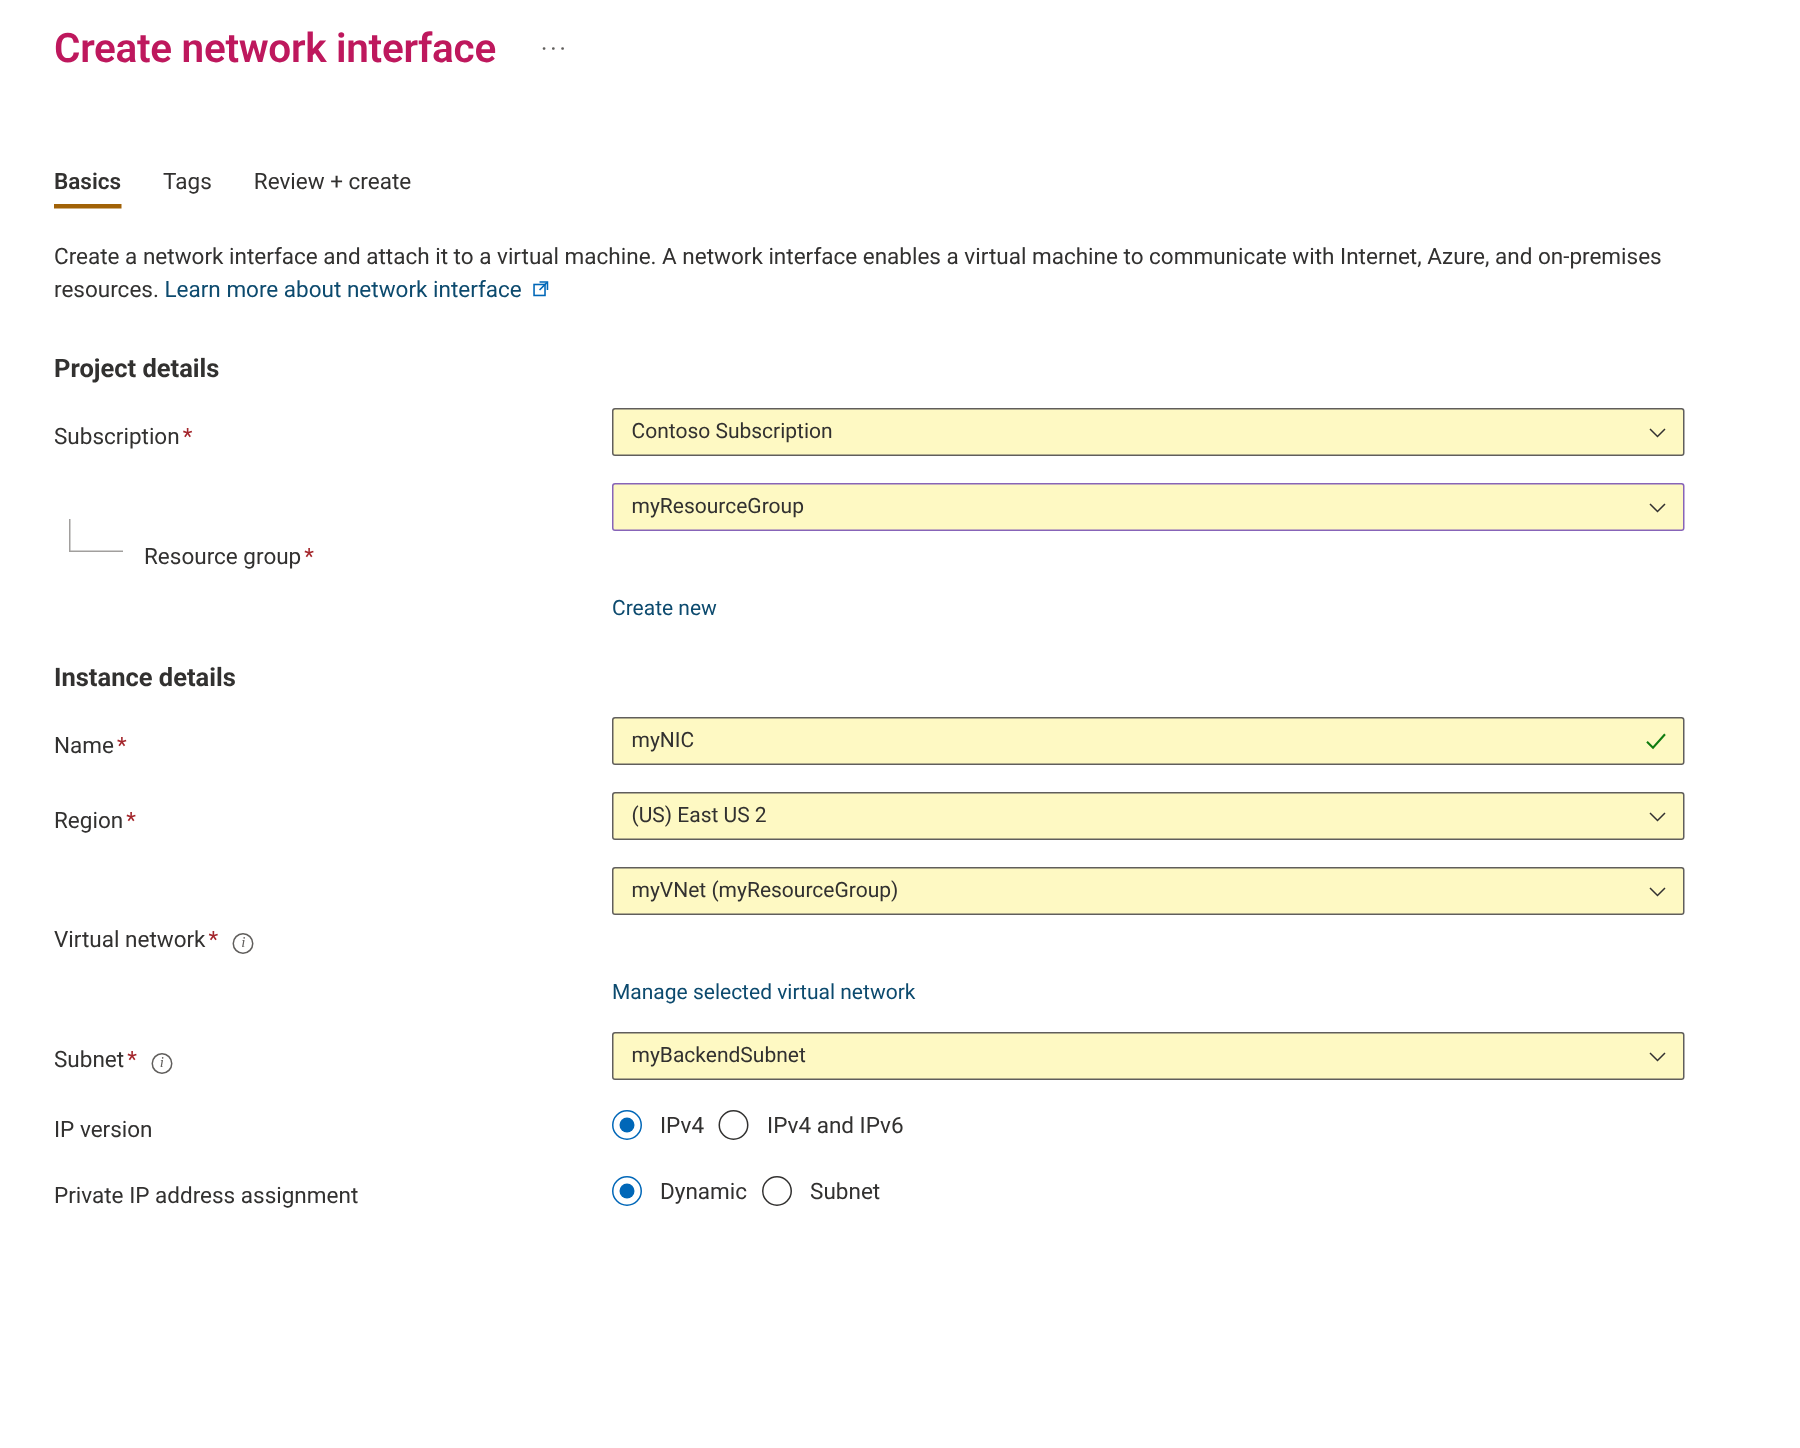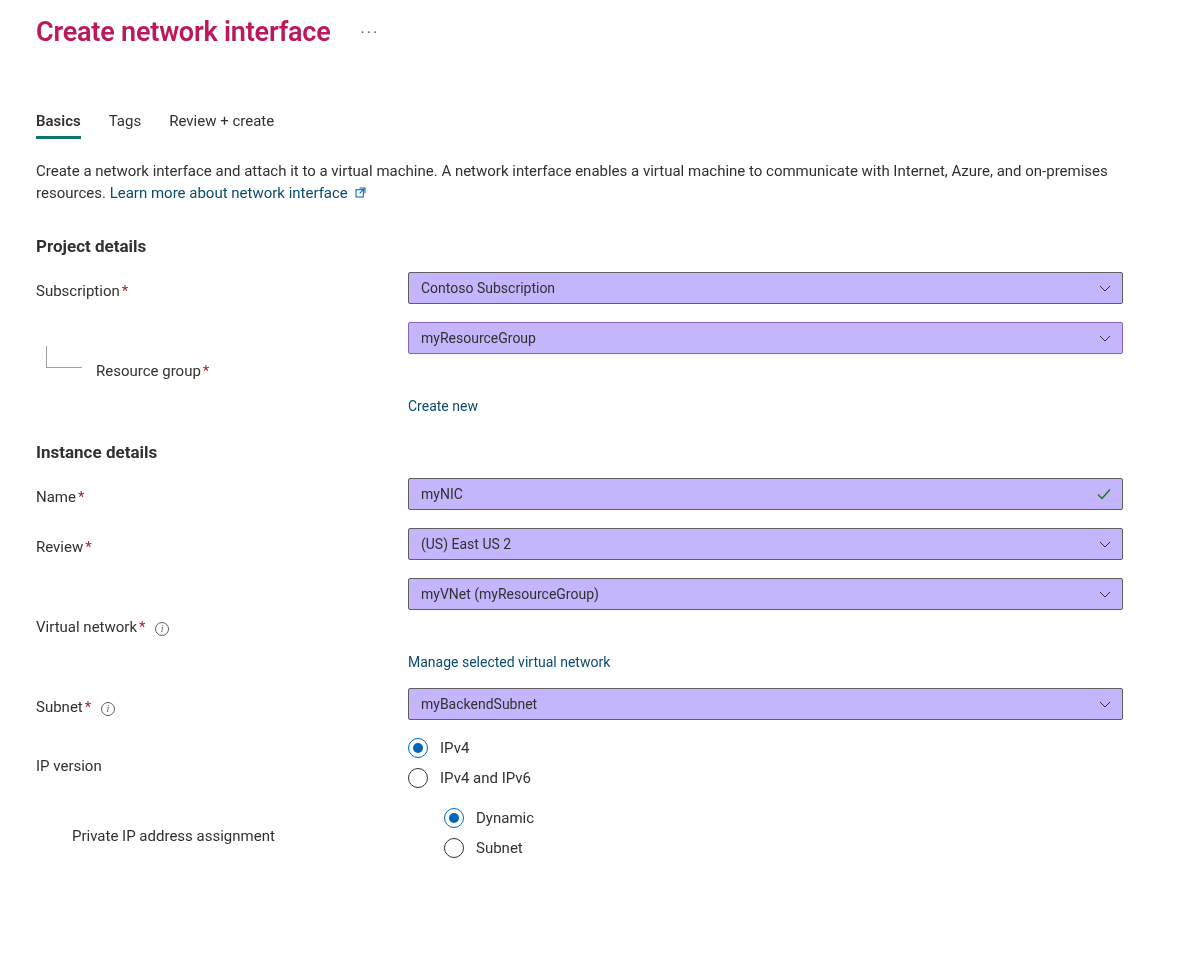--- a/index.html
+++ b/index.html
@@ -39,21 +39,21 @@
     margin-bottom: 22px;
   }
   .tab {
     padding: 6px 0;
     cursor: pointer;
     font-size: 15px;
     color: #323130;
   }
   .tab.active {
     font-weight: 600;
-    border-bottom: 3px solid #0f766e;
+    border-bottom: 3px solid #a16207;
   }
   .intro {
     line-height: 1.45;
     margin-bottom: 30px;
     font-size: 15px;
   }
   a.link {
     color: #0c4a6e;
     text-decoration: none;
     cursor: pointer;
@@ -115,21 +115,21 @@
   }
   .select, .text-input {
     position: relative;
     width: 100%;
     border: 1px solid #605e5c;
     border-radius: 2px;
     height: 32px;
     padding: 0 34px 0 12px;
     display: flex;
     align-items: center;
-    background: #c4b5fd;
+    background: #fef9c3;
     cursor: pointer;
     font-size: 14px;
   }
   .select.highlighted {
     border-color: #8764b8;
   }
   .text-input.validated {
     border-color: #605e5c;
   }
   .chevron, .check-icon {
@@ -139,21 +139,21 @@
     transform: translateY(-50%);
   }
   .chevron svg { display:block; }
   .check-icon svg { display:block; }
   .sub-link {
     margin-top: 6px;
     display: inline-block;
   }
   .radio-group {
     display: flex;
-    flex-direction: column;
+    flex-direction: row;
     gap: 10px;
   }
   .radio-item {
     display: flex;
     align-items: center;
     gap: 12px;
     cursor: pointer;
     font-size: 15px;
   }
   .radio-circle {
@@ -253,21 +253,21 @@
         <svg width="16" height="16" viewBox="0 0 16 16" fill="none" stroke="#107c10" stroke-width="1.4">
             <path d="M2 8.5 L6 12.5 L14 3.5"></path>
           </svg>
       </span>
     </div>
   </div>
 </div>
 
 <div class="form-row">
   <div class="label-col">
-    <span>Review</span><span class="req">*</span>
+    <span>Region</span><span class="req">*</span>
   </div>
   <div class="field-col">
     <div class="select">
       <span>(US) East US 2</span>
       <span class="chevron">
         <svg width="14" height="14" viewBox="0 0 14 14" fill="none" stroke="#323130" stroke-width="1">
             <path d="M2 5 L7 10 L12 5"></path>
           </svg>
       </span>
     </div>
@@ -322,21 +322,21 @@
         <span>IPv4</span>
       </div>
       <div class="radio-item">
         <span class="radio-circle"></span>
         <span>IPv4 and IPv6</span>
       </div>
     </div>
   </div>
 </div>
 
-<div class="form-row" style="margin-top:20px;margin-left:36px;">
+<div class="form-row" style="margin-top:20px;">
   <div class="label-col">
     <span>Private IP address assignment</span>
   </div>
   <div class="field-col">
     <div class="radio-group">
       <div class="radio-item">
         <span class="radio-circle checked">
             <span class="radio-dot"></span>
           </span>
         <span>Dynamic</span>

